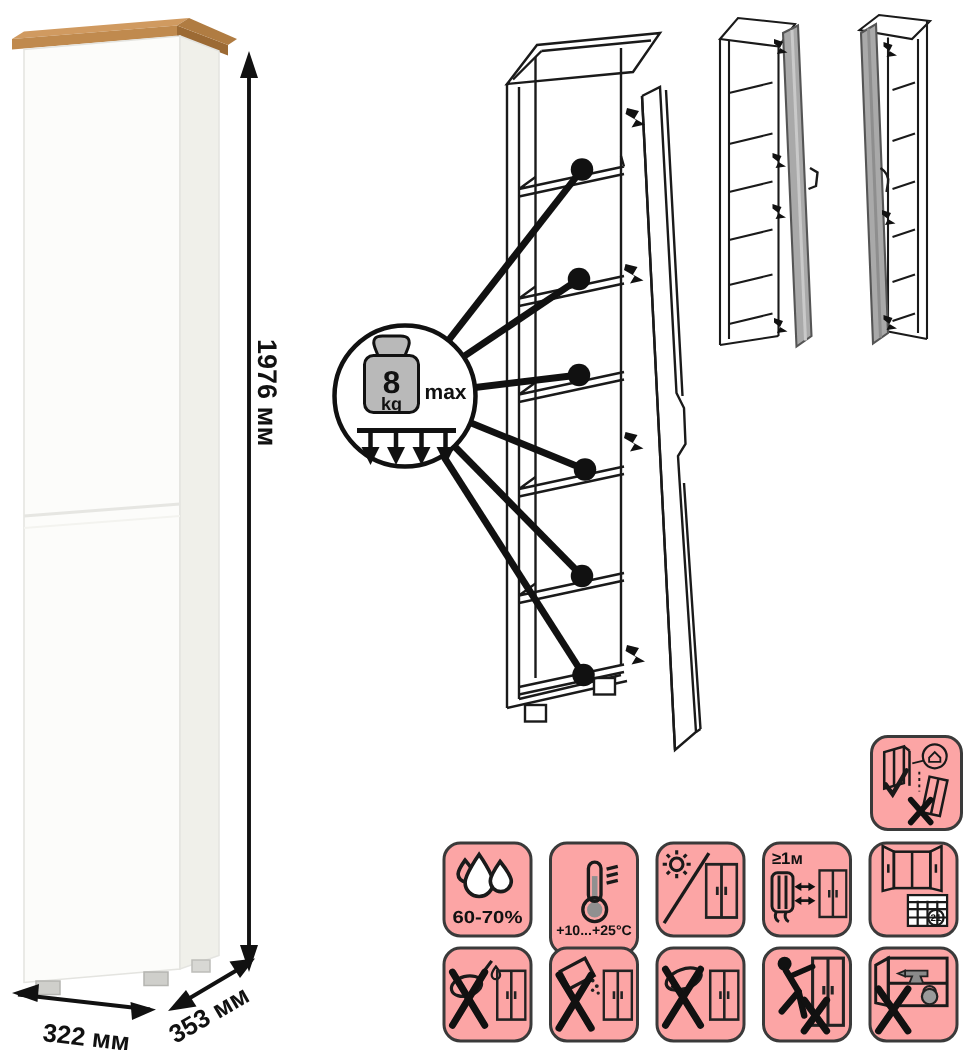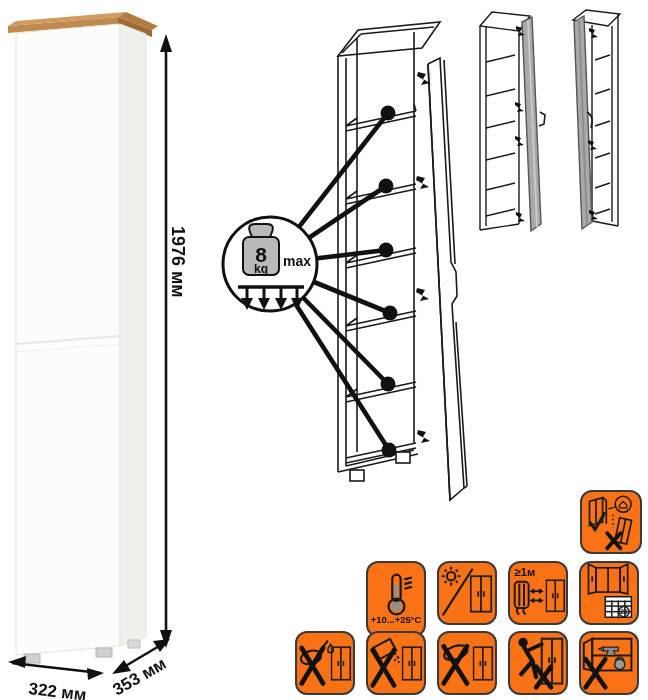--- a/index.html
+++ b/index.html
@@ -5,21 +5,21 @@
   html,body{margin:0;padding:0;background:#fff;}
   #sheet{position:relative;width:648px;height:700px;background:#fff;overflow:hidden;
          font-family:"Liberation Sans","DejaVu Sans",sans-serif;}
   .abs{position:absolute;}
   .dimtext{font-weight:bold;font-size:18px;fill:#111;}
   .dimtext2{font-weight:bold;font-size:17px;fill:#111;}
   .cap13{font-weight:bold;font-size:12.5px;fill:#111;text-anchor:middle;}
   .cap10{font-weight:bold;font-size:10px;fill:#111;text-anchor:middle;}
   .cap12{font-weight:bold;font-size:12px;fill:#111;text-anchor:middle;}
   .cap7{font-weight:bold;font-size:7px;fill:#111;text-anchor:middle;}
-  .tile{position:absolute;border:2.2px solid #3a3a3a;border-radius:12px;background:#f97316;box-sizing:border-box;}
+  .tile{position:absolute;border:2.2px solid #3a3a3a;border-radius:12px;background:#fca5a5;box-sizing:border-box;}
   .tile svg{position:absolute;left:0;top:0;width:100%;height:100%;}
   .ln{stroke:#1a1a1a;fill:none;}
 </style>
 </head>
 <body>
 
 <div id="sheet">
 
   <svg class="abs" style="left:0;top:0" width="200" height="700" viewBox="0 0 200 700">
 
@@ -217,20 +217,30 @@
         <line x1="33" y1="24" x2="33" y2="38" stroke-dasharray="2,2.5" stroke-width="1.4"></line>
       </g>
       <path d="M9,33 l5,7 10,-17" class="ln" stroke-width="3.2" stroke-linecap="round"></path>
       <g stroke="#111" stroke-width="4.2" stroke-linecap="round">
         <line x1="27" y1="44" x2="41" y2="60"></line>
           <line x1="41" y1="44" x2="27" y2="60"></line>
       </g>
     </svg>
   </div>
 
+  <div class="tile" style="left:295px;top:561px;width:60px;height:64px">
+    <svg viewBox="0 0 60 64">
+      <g class="ln" stroke-width="2.6">
+        <path d="M14,11 C14,11 9,18 9,21 a5.5,5.5 0 0 0 11,0 C20,18 14,11 14,11 Z"></path>
+        <path d="M24,7 C24,7 14,21 14,27 a10,10 0 0 0 20,0 C34,21 24,7 24,7 Z" fill="#fff"></path>
+        <path d="M39,12 C39,12 32,22 32,26 a7.5,7.5 0 0 0 15,0 C47,22 39,12 39,12 Z" fill="#fff"></path>
+      </g>
+      <text x="30" y="56" class="cap13" textLength="50" lengthAdjust="spacingAndGlyphs">60-70%</text>
+    </svg>
+  </div>
 
   <div class="tile" style="left:366px;top:561px;width:60px;height:76px">
     <svg viewBox="0 0 60 64">
       <rect x="28.5" y="16" width="4" height="24" fill="#909090"></rect>
       <circle cx="30.5" cy="40" r="5.5" fill="#909090"></circle>
       <g class="ln" stroke-width="2.4">
         <rect x="26" y="6" width="9" height="28" rx="4.5"></rect>
         <circle cx="30.5" cy="40" r="8.5"></circle>
         <line x1="39" y1="11" x2="47" y2="9"></line>
           <line x1="39" y1="16" x2="47" y2="14"></line>

